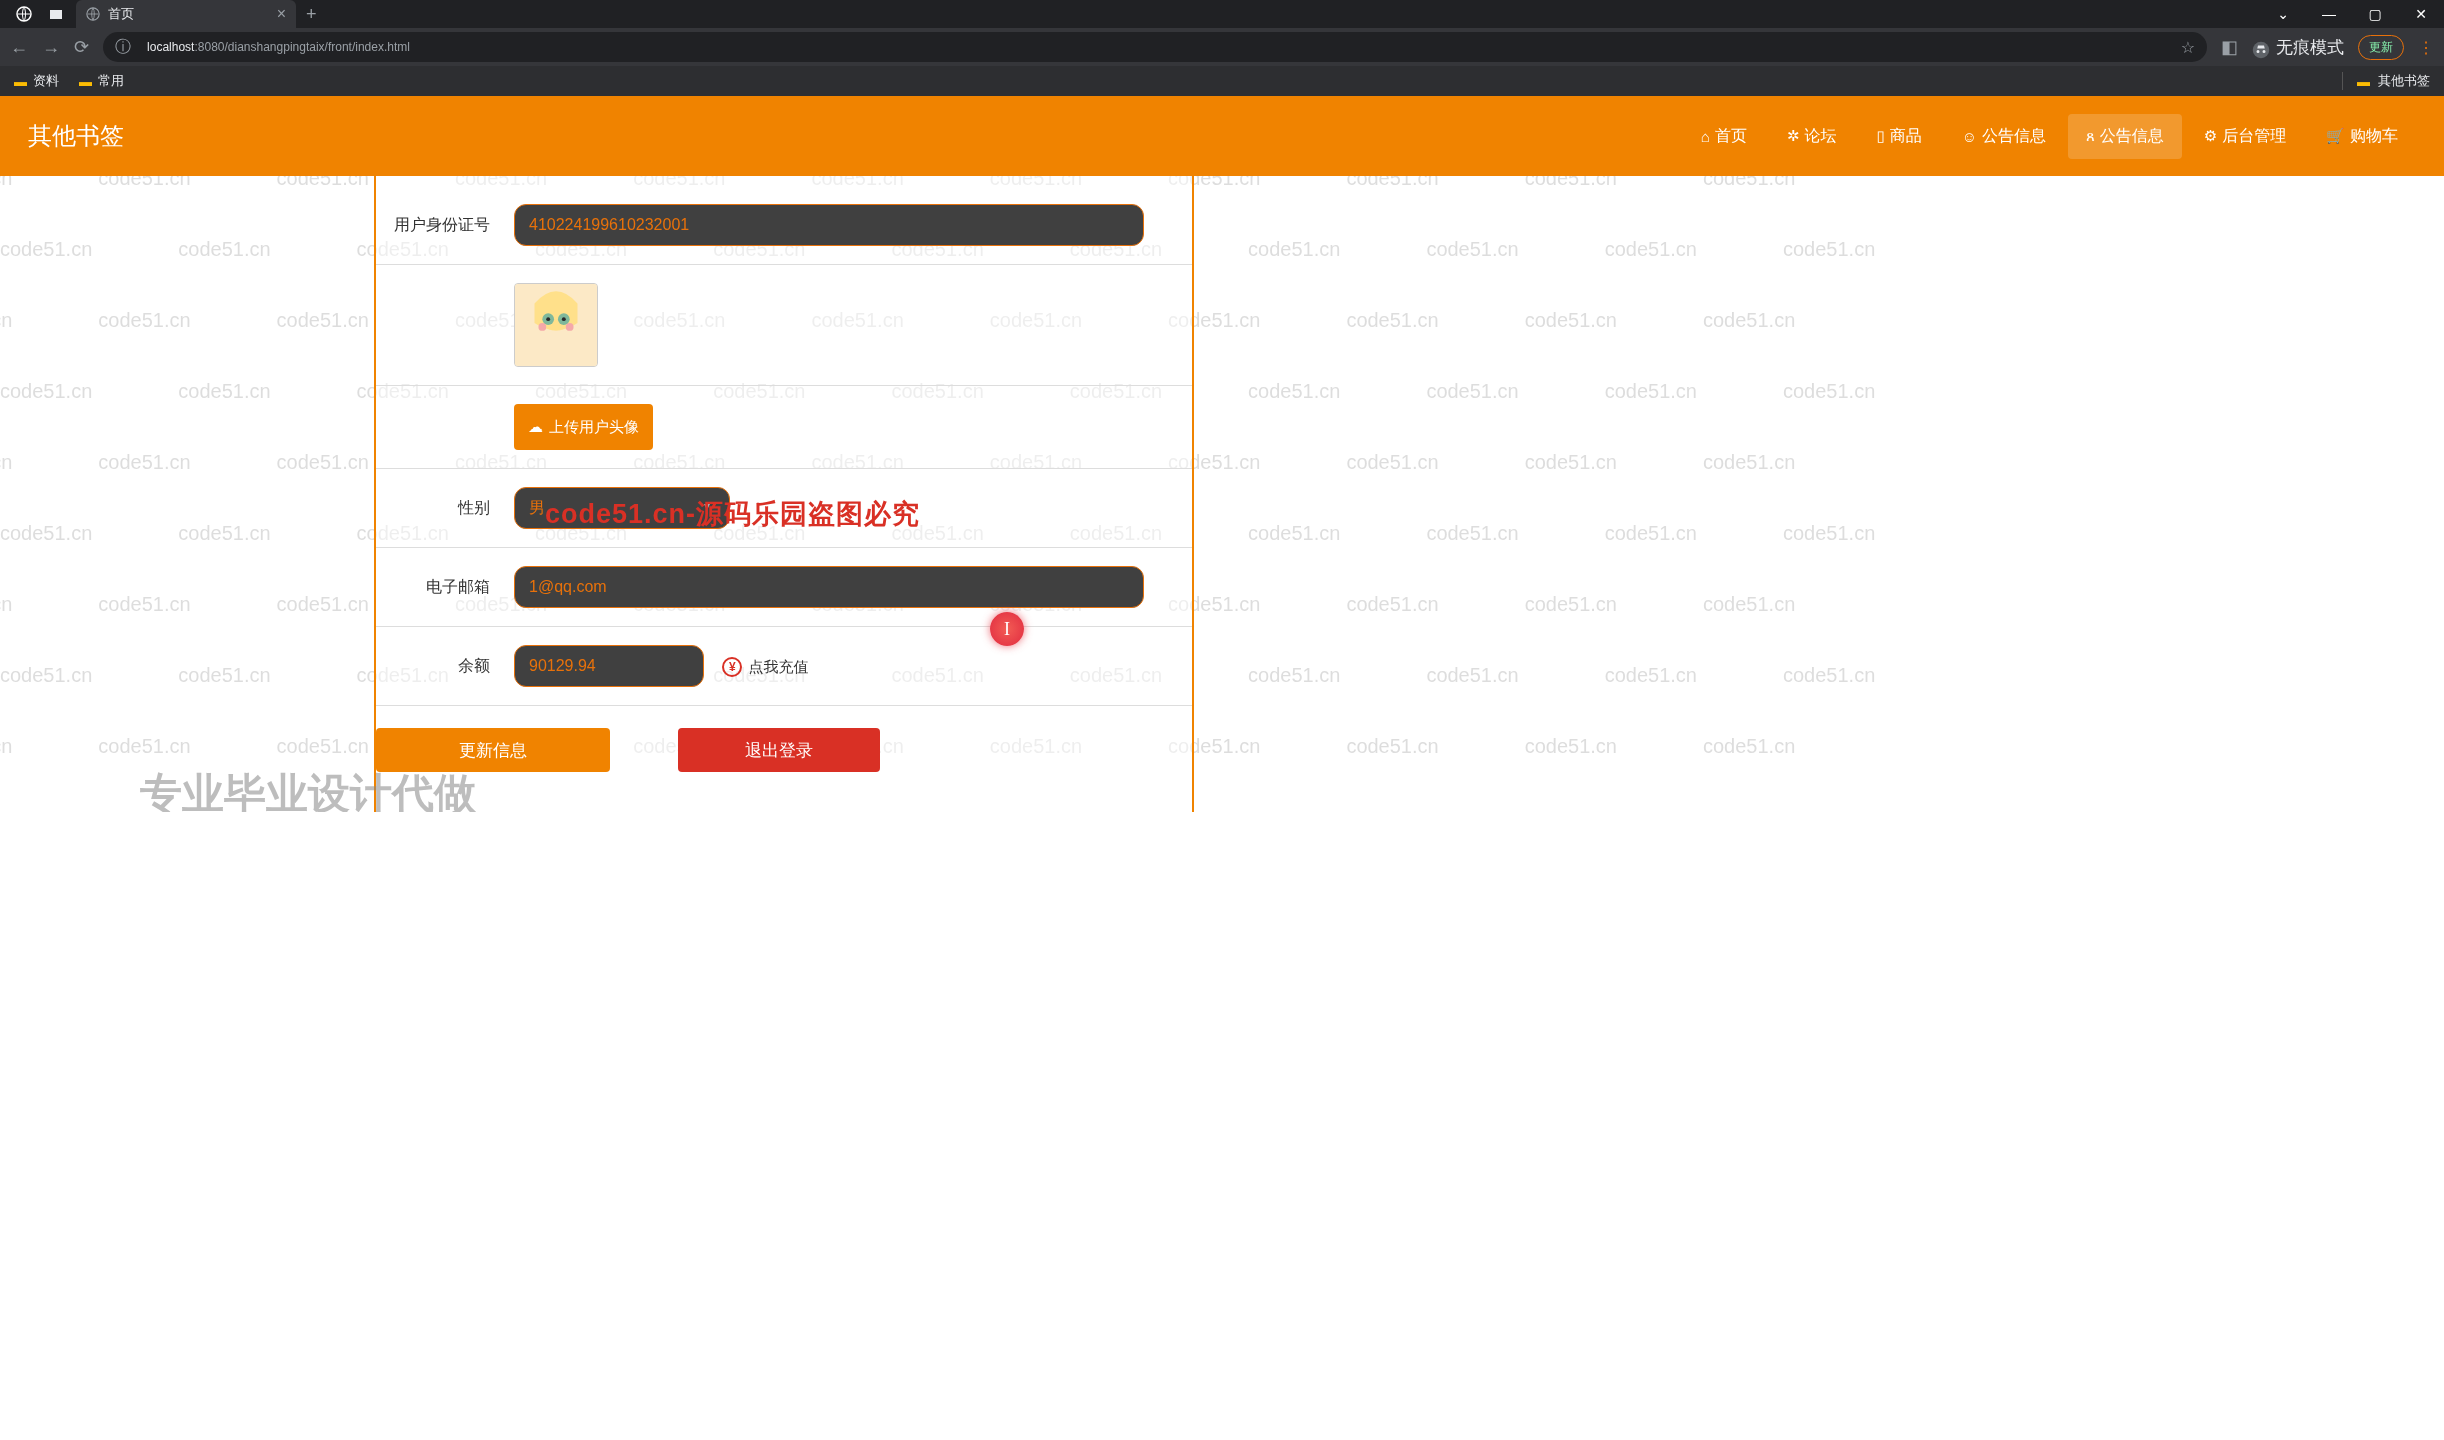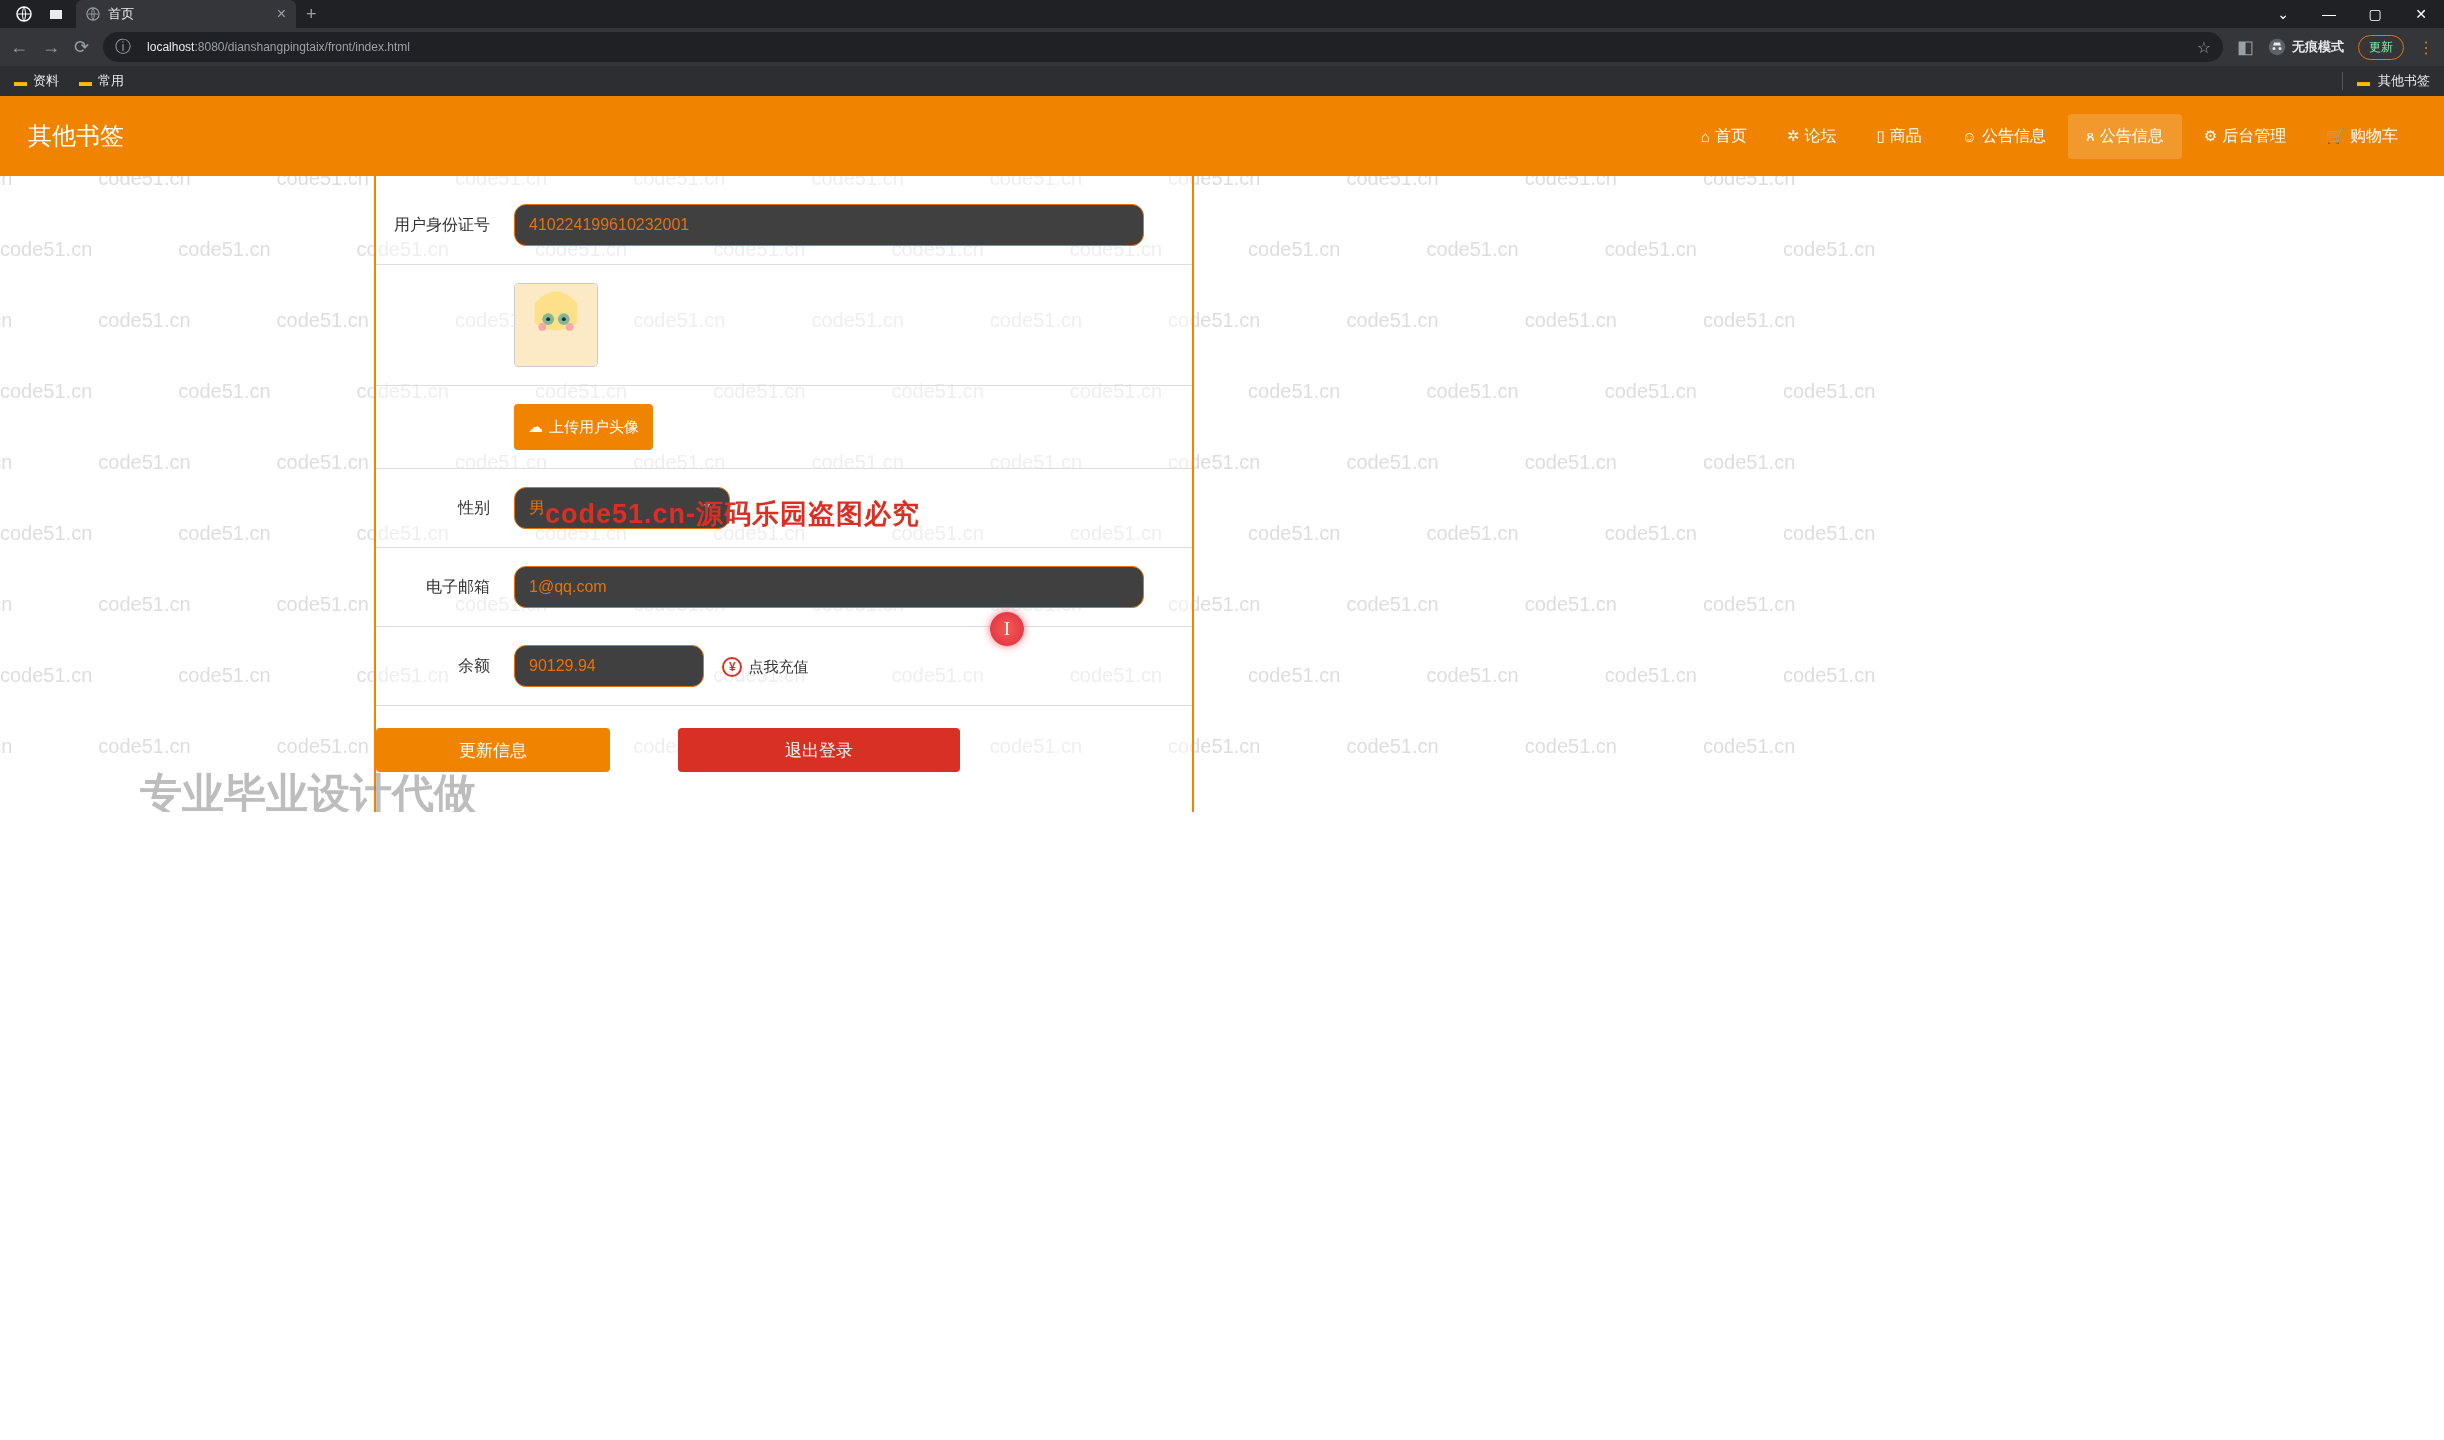--- a/index.html
+++ b/index.html
@@ -13,21 +13,21 @@
 .tab-title { font-size: 13px; color: #e8eaed; flex: 1; }
 .tab-close { color: #9aa0a6; font-size: 16px; }
 .new-tab { color: #9aa0a6; font-size: 18px; padding: 0 10px; }
 
 .addr-bar { display: flex; align-items: center; height: 38px; background: #35363a; padding: 0 10px; gap: 14px; }
 .nav-btn { color: #9aa0a6; font-size: 18px; display: flex; align-items: center; }
 .url-box { flex: 1; display: flex; align-items: center; background: #202124; border-radius: 20px; height: 30px; padding: 0 12px; gap: 8px; }
 .url-text { color: #9aa0a6; font-size: 12px; margin-left: 8px; }
 .url-text .host { color: #e8eaed; }
 .star-icon { color: #9aa0a6; font-size: 16px; }
-.incognito { display: flex; align-items: flex-end; gap: 6px; font-size: 13px; color: #e8eaed; font-weight: bold; }
+.incognito { display: flex; align-items: flex-end; gap: 6px; font-size: 17px; color: #e8eaed; }
 .update-btn { background: transparent; border: 1px solid #e8710a; color: #86efac; padding: 3px 10px; border-radius: 14px; font-size: 12px; }
 .kebab { color: #e8710a; font-size: 16px; }
 
 .bookmarks { display: flex; align-items: center; height: 30px; background: #2d2e31; padding: 0 14px; gap: 20px; font-size: 13px; color: #e8eaed; }
 .bookmark { display: flex; align-items: center; gap: 6px; }
 .bm-folder { color: #fbbc04; }
 .bookmarks-right { margin-left: auto; display: flex; align-items: center; gap: 8px; border-left: 1px solid #555; padding-left: 14px; }
 
 
 .watermark-layer { position: absolute; top: 96px; left: 0; right: 0; bottom: 0; overflow: hidden; pointer-events: none; z-index: 0; }
@@ -51,21 +51,21 @@
 .text-input { width: 630px; height: 42px; border: 1px solid #e8710a; border-radius: 12px; padding: 0 14px; font-size: 16px; color: #e8710a; background: #404040; }
 .text-input.narrow { width: 216px; }
 .text-input.mid { width: 190px; }
 .avatar { width: 84px; height: 84px; border: 1px solid #ccc; border-radius: 4px; background: #fdf0d8; display: flex; align-items: center; justify-content: center; overflow: hidden; }
 .avatar svg { width: 100%; height: 100%; }
 .upload-btn { background: #f08300; color: #fff; border: none; height: 46px; padding: 0 14px; border-radius: 4px; font-size: 15px; display: inline-flex; align-items: center; gap: 6px; }
 .recharge { display: inline-flex; align-items: center; gap: 6px; margin-left: 14px; font-size: 15px; color: #333; }
 .yen-badge { display: inline-flex; width: 20px; height: 20px; border: 2px solid #d93025; border-radius: 50%; align-items: center; justify-content: center; color: #d93025; font-size: 12px; font-weight: bold; }
 .button-row { display: flex; justify-content: flex-start; gap: 68px; padding-top: 22px; }
 .btn-primary { background: #f08300; color: #fff; border: none; width: 234px; height: 44px; border-radius: 4px; font-size: 17px; }
-.btn-danger { background: #d93025; color: #fff; border: none; width: 282px; height: 44px; border-radius: 4px; font-size: 17px; }
+.btn-danger { background: #d93025; color: #fff; border: none; width: 202px; height: 44px; border-radius: 4px; font-size: 17px; }
 
 .overlay-text { position: absolute; top: 320px; left: 545px; color: #d93025; font-size: 27px; font-weight: bold; z-index: 5; pointer-events: none; letter-spacing: 1px; }
 .overlay-text2 { position: absolute; top: 590px; left: 140px; color: #888; font-size: 42px; font-weight: bold; z-index: 5; pointer-events: none; opacity: 0.55; }
 .cursor-badge { position: absolute; top: 436px; left: 990px; width: 34px; height: 34px; border-radius: 50%; background: radial-gradient(circle,#f25c54 0%,#e63946 70%); display: flex; align-items: center; justify-content: center; color: #fff; font-family: serif; font-size: 18px; z-index: 6; box-shadow: 0 0 8px rgba(230,57,70,0.7); }
 
 .window-controls { position: absolute; top: 0; right: 0; display: flex; height: 28px; }
 .win-ctrl { width: 46px; display: flex; align-items: center; justify-content: center; color: #fff; font-size: 14px; }
 </style>
 </head>
 <body>

